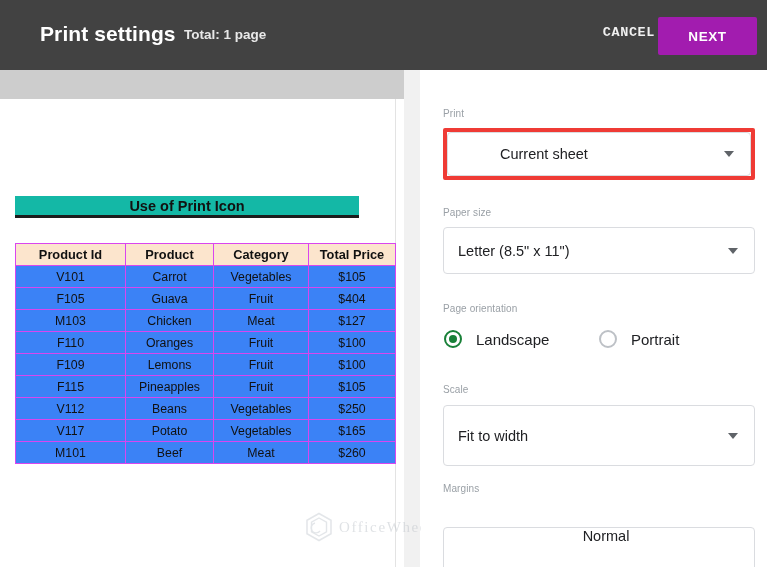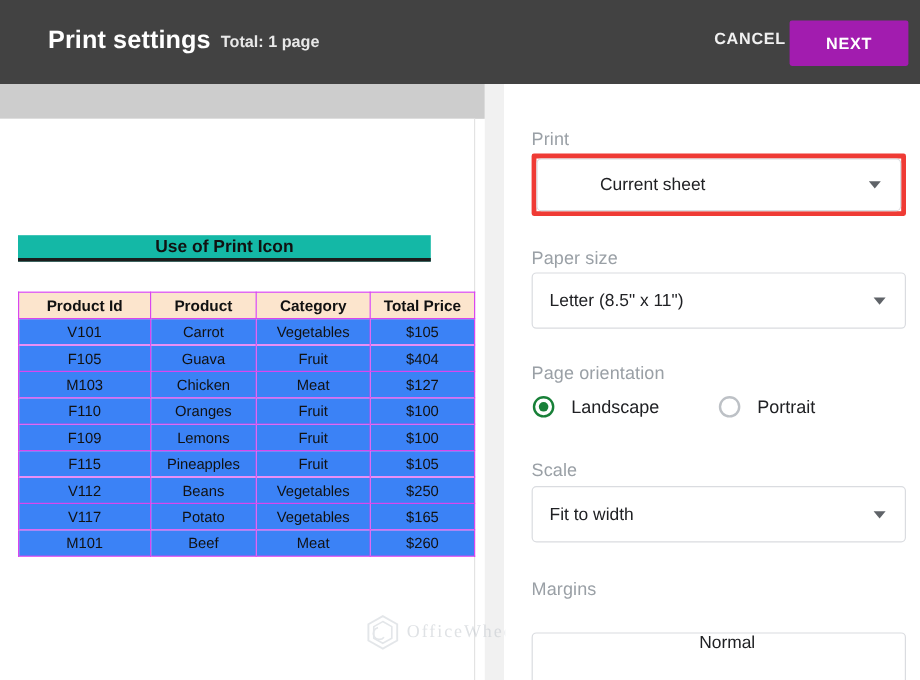--- a/index.html
+++ b/index.html
@@ -42,21 +42,21 @@
   #cancel-button {
     position: absolute;
     right: 112px; top: 25px;
     font-size: 13.5px;
     font-weight: bold;
     color: #f1f1f1;
     letter-spacing: 0.6px;
     background: none;
     border: none;
     cursor: pointer;
-    font-family: Liberation Sans, sans-serif;
+    font-family: Liberation Mono, monospace;
   }
   #next-button {
     position: absolute;
     left: 658px; top: 17px;
     width: 99px; height: 38px;
     background: #a21caf;
     color: #ffffff;
     font-size: 13.5px;
     font-weight: bold;
     letter-spacing: 0.6px;
@@ -165,21 +165,21 @@
   
   #settings-panel {
     position: absolute;
     left: 421px; top: 70px;
     width: 346px; height: 497px;
     background: #ffffff;
     padding: 0;
   }
   .field-label {
     position: absolute;
-    font-size: 15px;
+    font-size: 10px;
     color: #9aa0a6;
     letter-spacing: 0.1px;
     text-align: center;
   }
   .select-box {
     position: absolute;
     background: #ffffff;
     border: 1px solid #dadce0;
     border-radius: 4px;
     display: flex;
@@ -383,21 +383,21 @@
       <span class="radio selected"></span>
       <span class="radio-label">Landscape</span>
     </div>
 
     <div class="radio-row" style="left:178px; top:260px;">
       <span class="radio"></span>
       <span class="radio-label">Portrait</span>
     </div>
 
     <div class="field-label" style="left:22px; top:314px;">Scale</div>
-    <div class="select-box" style="left:22px; top:335px; width:312px; height:47px;">
+    <div class="select-box" style="left:22px; top:335px; width:312px; height:61px;">
       <span class="select-value">Fit to width</span>
       <span class="caret"></span>
     </div>
 
     <div class="field-label" style="left:22px; top:413px;">Margins</div>
     <div class="select-box" style="left:22px; top:457px; width:312px; height:47px;flex-direction:column;">
       <span class="select-value">Normal</span>
       <span class="caret"></span>
     </div>
 

